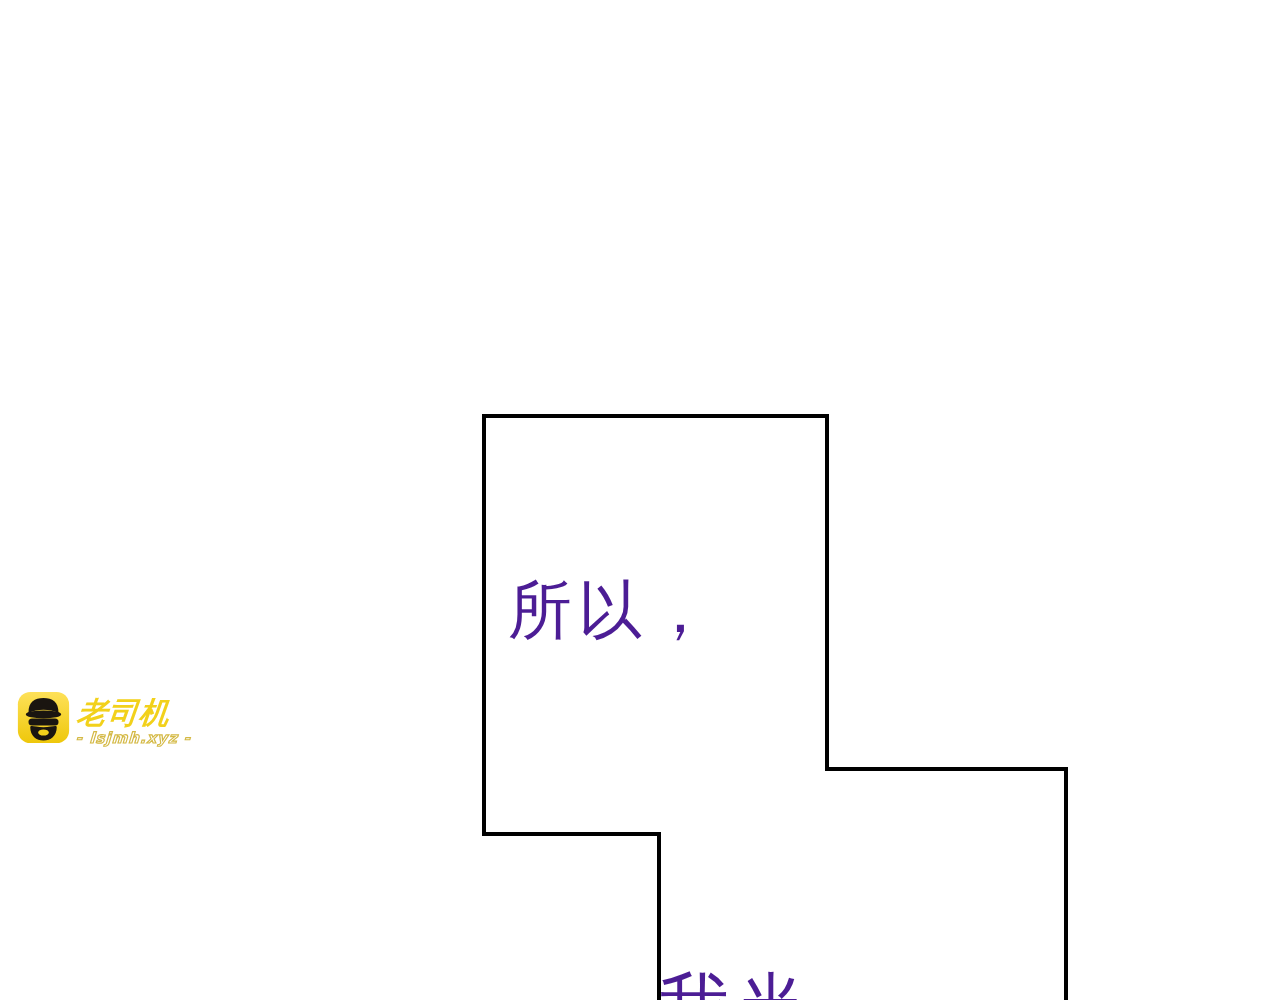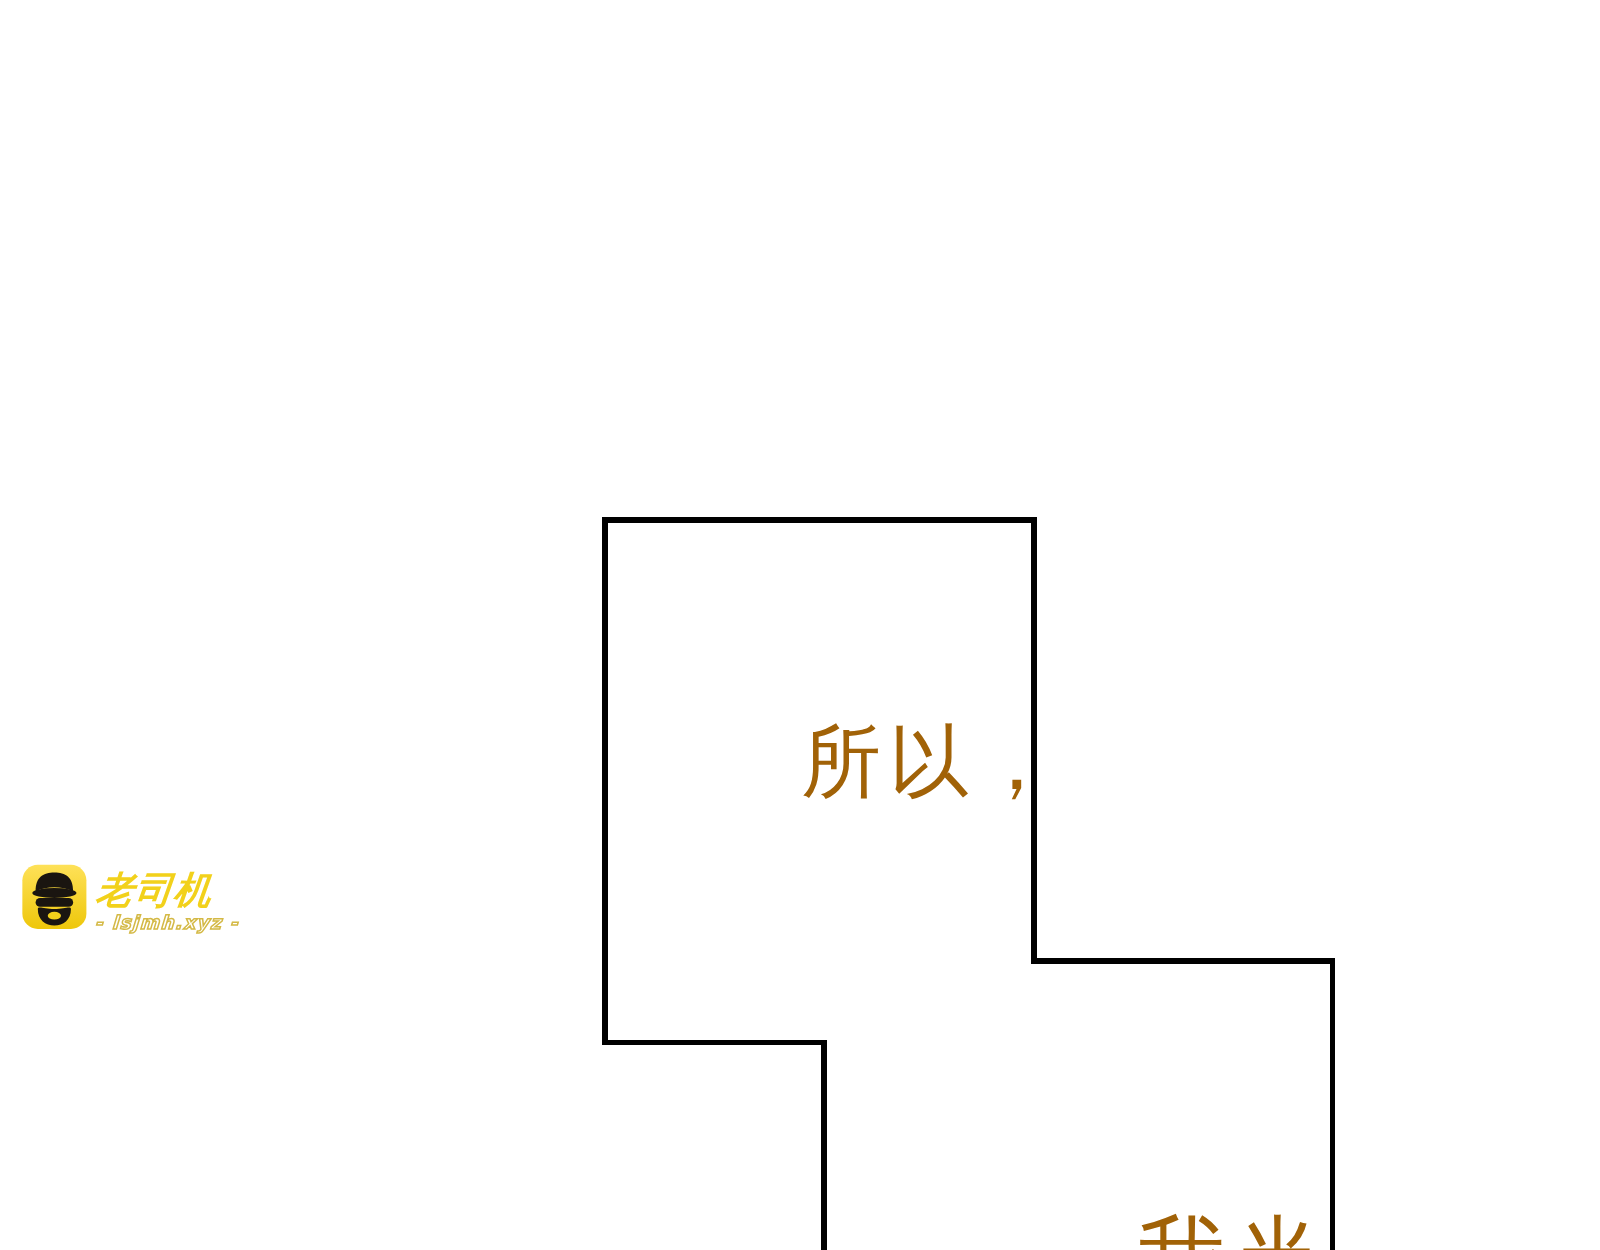--- a/index.html
+++ b/index.html
@@ -17,23 +17,23 @@
     width: 1280px; height: 1000px;
   }
   .panel-svg path {
     fill: #ffffff;
     stroke: #000000;
     stroke-width: 4.5;
     shape-rendering: crispEdges;
   }
   .dialogue {
     position: absolute;
-    color: #a16207;
+    color: #4c1d95;
     font-family: "DejaVu Serif", serif;
-    text-align: right;
+    text-align: left;
     line-height: 1;
     white-space: nowrap;
   }
   .dialogue-1 {
     left: 484px;
     top: 578px;
     width: 343px;
     padding-left: 24px;
     font-size: 64px;
     letter-spacing: 6px;

